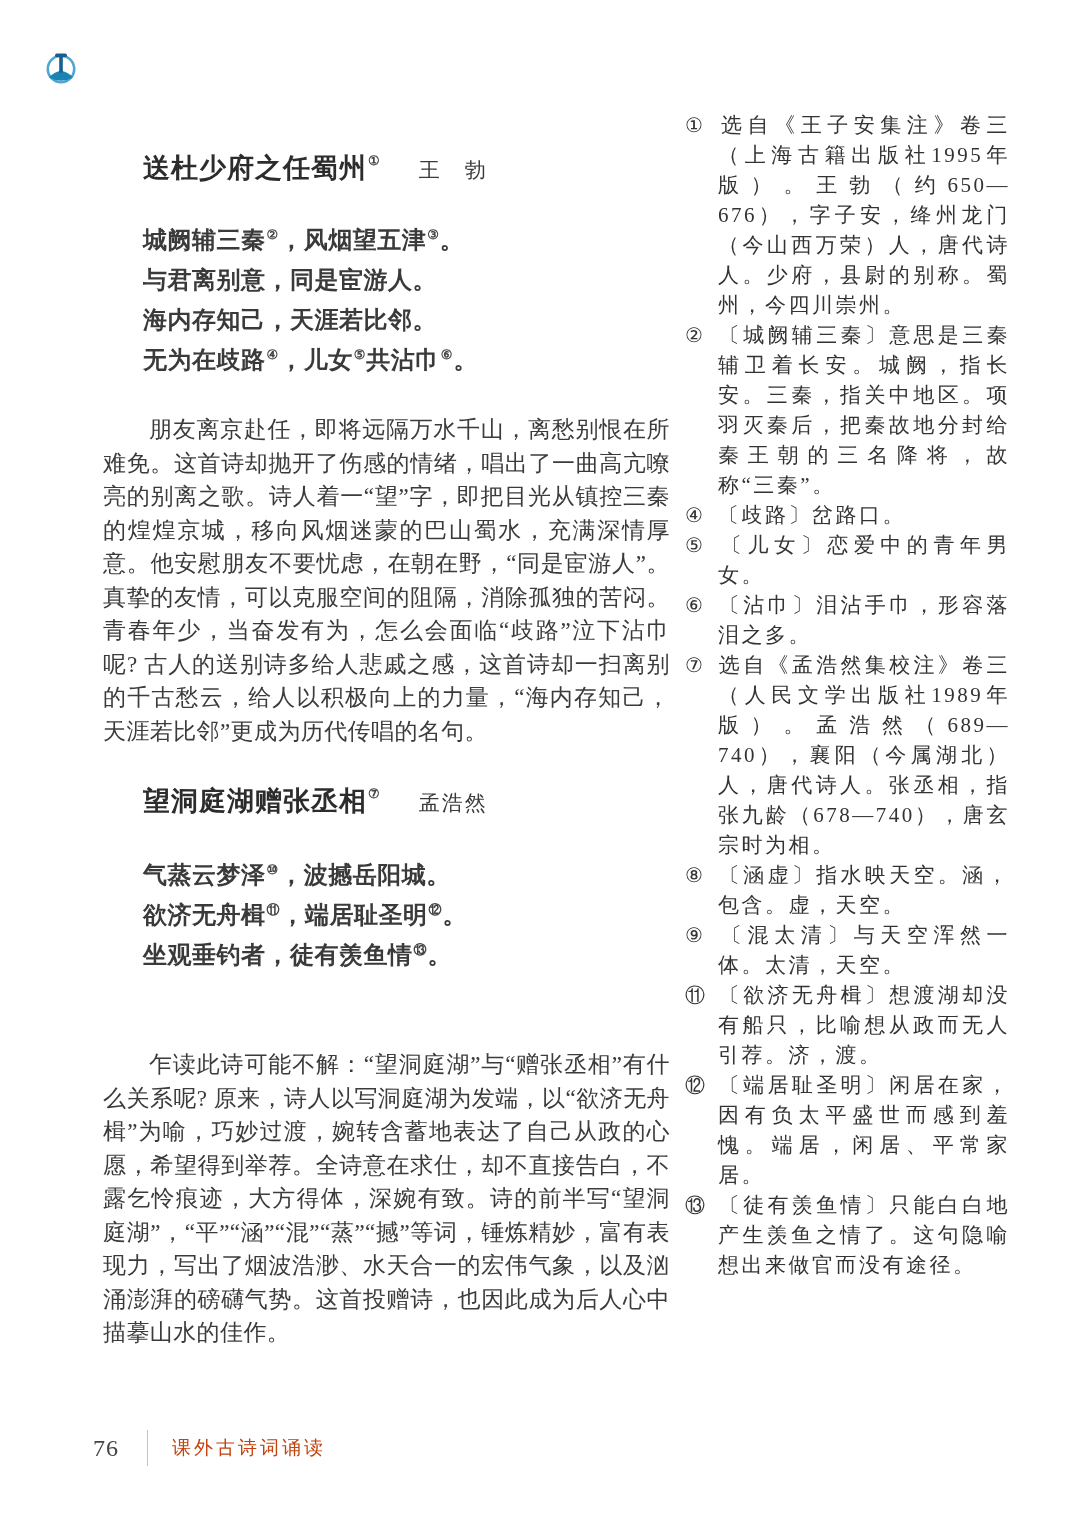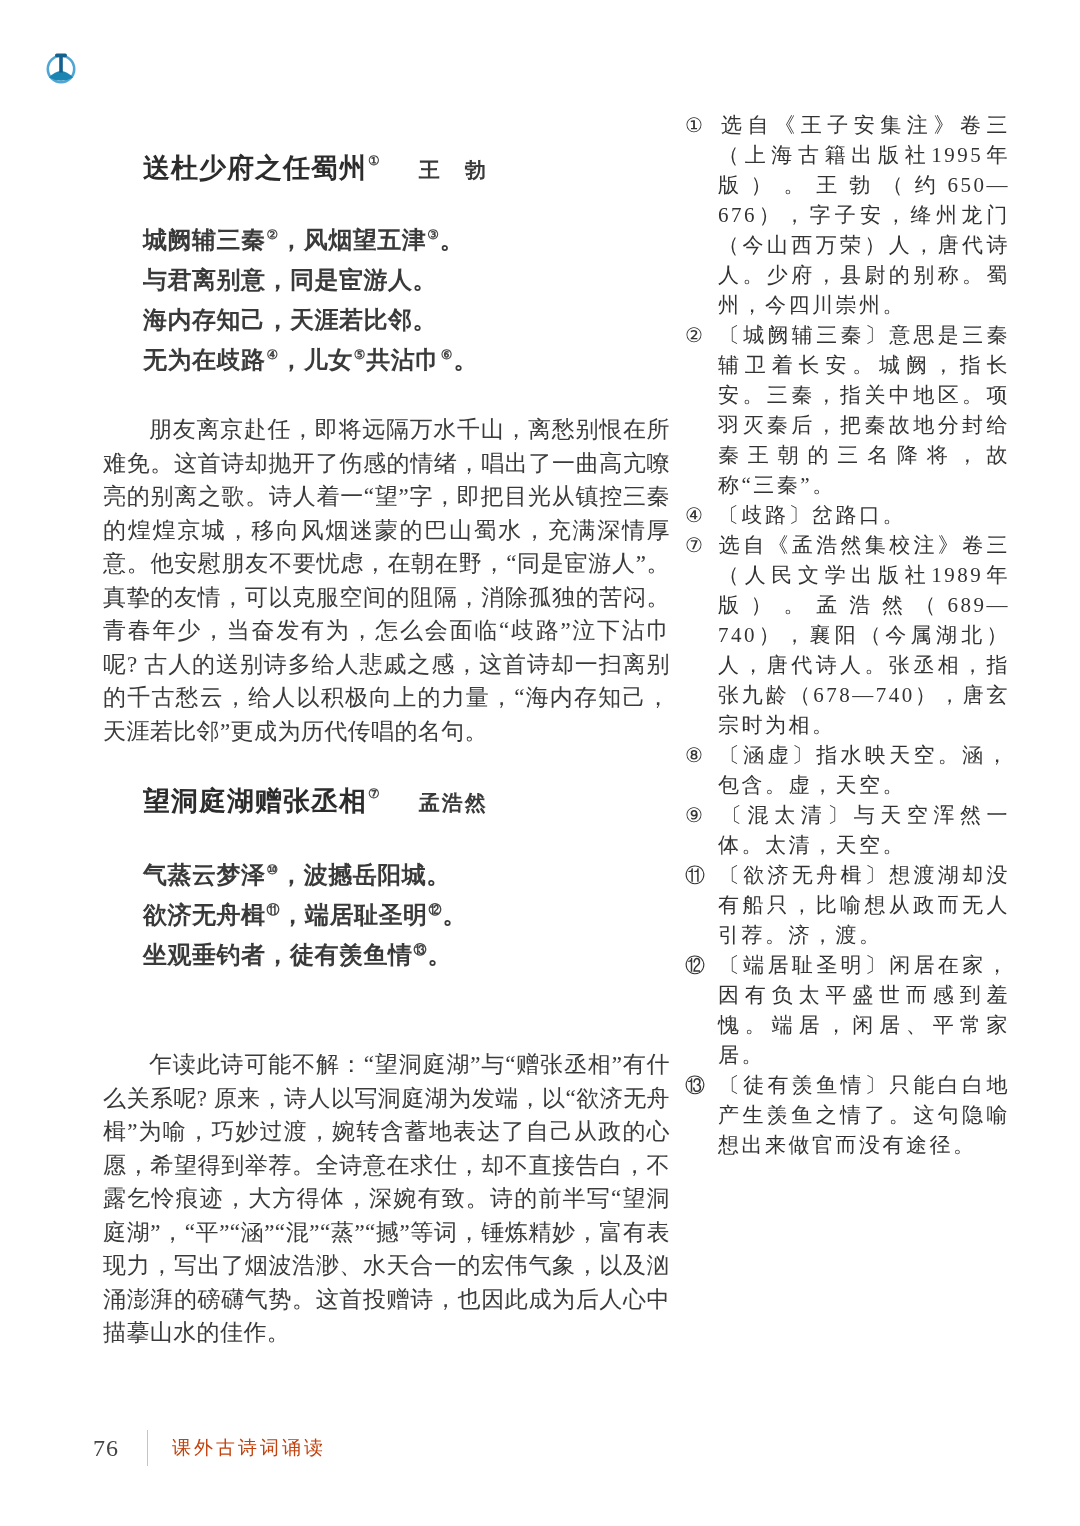--- a/index.html
+++ b/index.html
@@ -9,21 +9,21 @@
     color:#333;position:relative;overflow:hidden;
   }
   .page{position:relative;width:1080px;height:1526px;background:#fff;}
 
   
   .logo{position:absolute;left:44px;top:52px;width:34px;height:34px;}
 
   
   .poem-title{position:absolute;left:143px;margin:0;font-size:27px;font-weight:bold;
     letter-spacing:1px;color:#2c2c2c;white-space:nowrap;}
-  .poem-title .author{font-weight:bold;font-size:21px;margin-left:38px;
+  .poem-title .author{font-weight:normal;font-size:21px;margin-left:38px;
     letter-spacing:2px;color:#3a3a3a;}
   #title1{top:150px;}
   #title2{top:783px;}
 
   
   .poem{position:absolute;left:143px;font-size:24px;color:#3a3a3a;letter-spacing:0.5px;}
   #poem1{top:220px;}
   #poem2{top:855px;}
   .poem .poem-line{height:40px;line-height:40px;white-space:nowrap;font-weight:bold;}
 
@@ -82,20 +82,22 @@
       <div class="poem-line">欲济无舟楫<sup class="sup-note">⑪</sup>，端居耻圣明<sup class="sup-note">⑫</sup>。</div>
       <div class="poem-line">坐观垂钓者，徒有羡鱼情<sup class="sup-note">⑬</sup>。</div>
     </div>
 
   <p class="commentary" id="comm2">乍读此诗可能不解：“望洞庭湖”与“赠张丞相”有什么关系呢? 原来，诗人以写洞庭湖为发端，以“欲济无舟楫”为喻，巧妙过渡，婉转含蓄地表达了自己从政的心愿，希望得到举荐。全诗意在求仕，却不直接告白，不露乞怜痕迹，大方得体，深婉有致。诗的前半写“望洞庭湖”，“平”“涵”“混”“蒸”“撼”等词，锤炼精妙，富有表现力，写出了烟波浩渺、水天合一的宏伟气象，以及汹涌澎湃的磅礴气势。这首投赠诗，也因此成为后人心中描摹山水的佳作。</p>
 
   <aside class="notes">
       <div class="note"><span class="note-num">①</span><span class="note-text">选自《王子安集注》卷三（上海古籍出版社1995年版）。王勃（约650—676），字子安，绛州龙门（今山西万荣）人，唐代诗人。少府，县尉的别称。蜀州，今四川崇州。</span></div>
       <div class="note"><span class="note-num">②</span><span class="note-text">〔城阙辅三秦〕意思是三秦辅卫着长安。城阙，指长安。三秦，指关中地区。项羽灭秦后，把秦故地分封给秦王朝的三名降将，故称“三秦”。</span></div>
       <div class="note"><span class="note-num">④</span><span class="note-text">〔歧路〕岔路口。</span></div>
+      <div class="note"><span class="note-num">⑤</span><span class="note-text">〔儿女〕恋爱中的青年男女。</span></div>
+      <div class="note"><span class="note-num">⑥</span><span class="note-text">〔沾巾〕泪沾手巾，形容落泪之多。</span></div>
       <div class="note"><span class="note-num">⑦</span><span class="note-text">选自《孟浩然集校注》卷三（人民文学出版社1989年版）。孟浩然（689—740），襄阳（今属湖北）人，唐代诗人。张丞相，指张九龄（678—740），唐玄宗时为相。</span></div>
       <div class="note"><span class="note-num">⑧</span><span class="note-text">〔涵虚〕指水映天空。涵，包含。虚，天空。</span></div>
       <div class="note"><span class="note-num">⑨</span><span class="note-text">〔混太清〕与天空浑然一体。太清，天空。</span></div>
       <div class="note"><span class="note-num">⑪</span><span class="note-text">〔欲济无舟楫〕想渡湖却没有船只，比喻想从政而无人引荐。济，渡。</span></div>
       <div class="note"><span class="note-num">⑫</span><span class="note-text">〔端居耻圣明〕闲居在家，因有负太平盛世而感到羞愧。端居，闲居、平常家居。</span></div>
       <div class="note"><span class="note-num">⑬</span><span class="note-text">〔徒有羡鱼情〕只能白白地产生羡鱼之情了。这句隐喻想出来做官而没有途径。</span></div>
     </aside>
 
   <footer class="footer">
     <span class="page-num">76</span>

